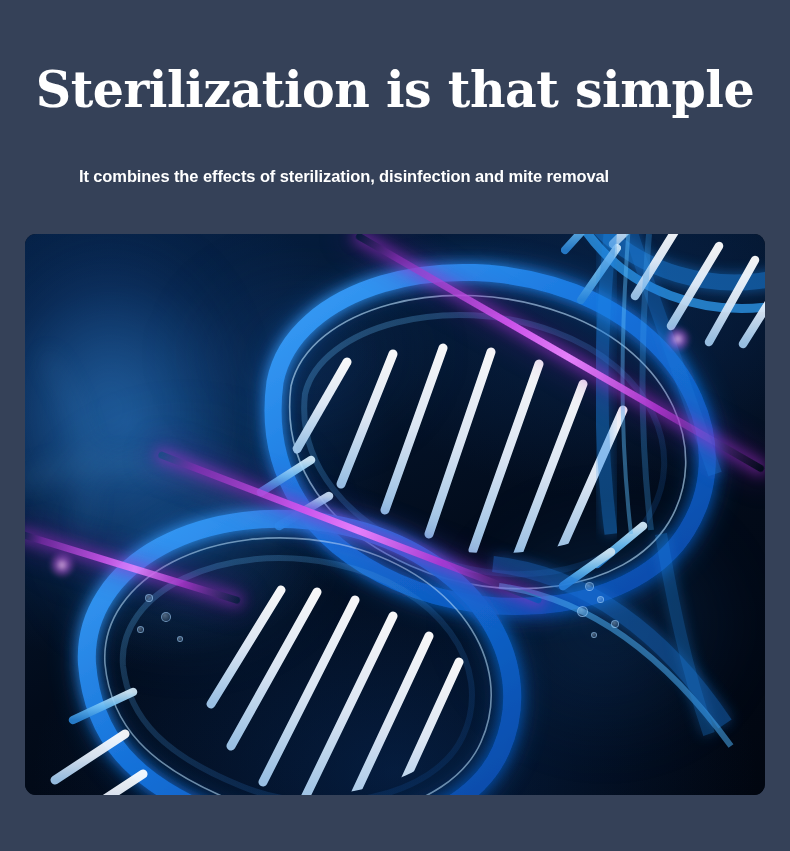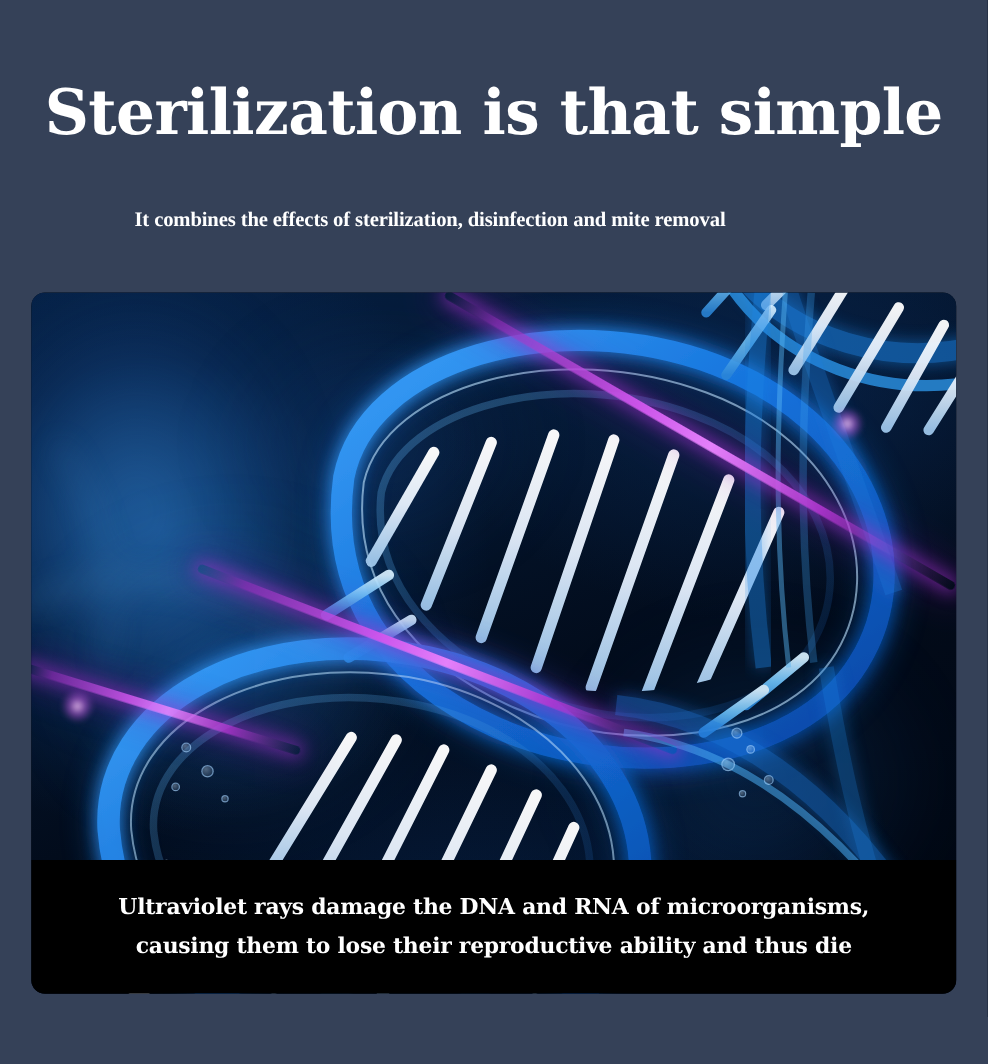--- a/index.html
+++ b/index.html
@@ -31,21 +31,21 @@
     white-space: nowrap;
     transform: scaleX(0.98);
   }
   .subtitle {
     position: absolute;
     left: 0;
     top: 164px;
     width: 688px;
     text-align: center;
     color: #ffffff;
-    font-family: Liberation Serif, serif;
+    font-family: Liberation Sans, sans-serif;
     font-weight: bold;
     font-size: 16.5px;
     line-height: 24px;
     white-space: nowrap;
     letter-spacing: -0.1px;
   }
 
   
   .photo-panel {
     position: absolute;
@@ -321,18 +321,14 @@
   <div class="bubble" style="left:560px; top:348px; width:7px;  height:7px;"></div>
   <div class="bubble" style="left:572px; top:362px; width:5px;  height:5px;"></div>
   <div class="bubble" style="left:552px; top:372px; width:9px;  height:9px;"></div>
   <div class="bubble" style="left:586px; top:386px; width:6px;  height:6px;"></div>
   <div class="bubble" style="left:566px; top:398px; width:4px;  height:4px;"></div>
   <div class="bubble" style="left:120px; top:360px; width:6px;  height:6px;"></div>
   <div class="bubble" style="left:136px; top:378px; width:8px;  height:8px;"></div>
   <div class="bubble" style="left:112px; top:392px; width:5px;  height:5px;"></div>
   <div class="bubble" style="left:152px; top:402px; width:4px;  height:4px;"></div>
 
-  <div class="caption-box">
-    <div class="caption-line">Ultraviolet rays damage the DNA and RNA of microorganisms,</div>
-    <div class="caption-line">causing them to lose their reproductive ability and thus die</div>
-  </div>
 
 </div>
 
 </body></html>

